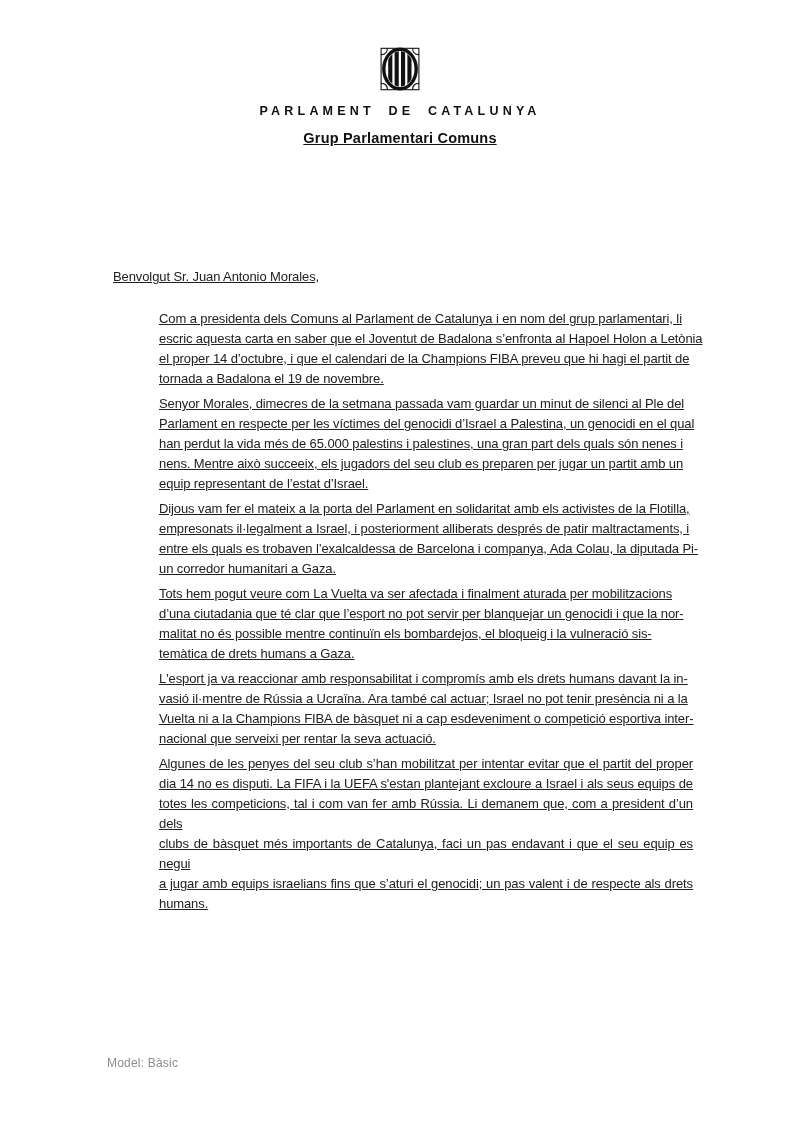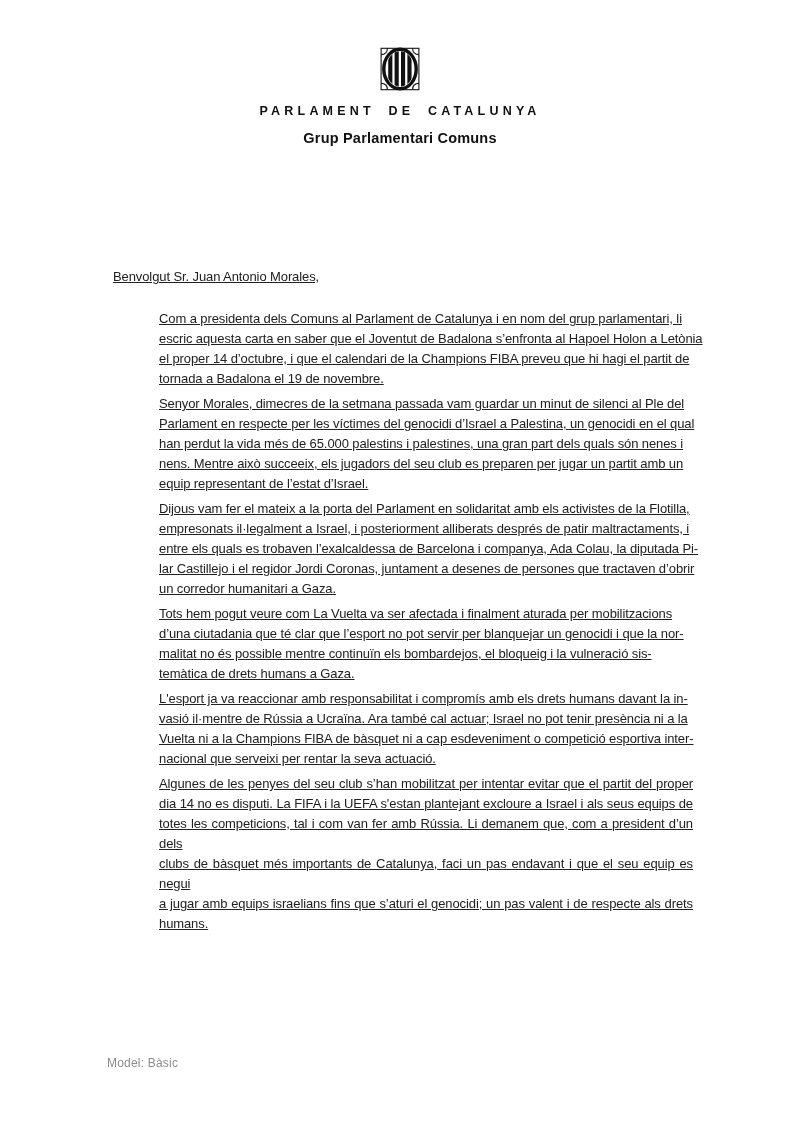--- a/index.html
+++ b/index.html
@@ -19,20 +19,21 @@
     letter-spacing: 4.2px;
     word-spacing: 6px;
     color: #101010;
   }
   .group-title {
     margin-top: 12px;
     font-weight: bold;
     font-size: 14.5px;
     letter-spacing: 0.2px;
     color: #101010;
+    text-decoration: underline;
   }
 
   .letter {
     position: absolute;
     left: 113px; top: 267px; width: 580px;
     font-size: 13px;
     letter-spacing: -0.1px;
     color: #212121;
     text-decoration: underline;
   }
@@ -93,21 +94,20 @@
         <div class="tline">Senyor Morales, dimecres de la setmana passada vam guardar un minut de silenci al Ple del</div>
         <div class="tline">Parlament en respecte per les víctimes del genocidi d’Israel a Palestina, un genocidi en el qual</div>
         <div class="tline">han perdut la vida més de 65.000 palestins i palestines, una gran part dels quals són nenes i</div>
         <div class="tline">nens. Mentre això succeeix, els jugadors del seu club es preparen per jugar un partit amb un</div>
         <div class="tline">equip representant de l’estat d’Israel.</div>
       </div>
     <div class="para">
         <div class="tline">Dijous vam fer el mateix a la porta del Parlament en solidaritat amb els activistes de la Flotilla,</div>
         <div class="tline">empresonats il·legalment a Israel, i posteriorment alliberats després de patir maltractaments, i</div>
         <div class="tline">entre els quals es trobaven l’exalcaldessa de Barcelona i companya, Ada Colau, la diputada Pi-</div>
-        <div class="tline">lar Castillejo i el regidor Jordi Coronas, juntament a desenes de persones que tractaven d’obrir</div>
         <div class="tline">un corredor humanitari a Gaza.</div>
       </div>
     <div class="para">
         <div class="tline">Tots hem pogut veure com La Vuelta va ser afectada i finalment aturada per mobilitzacions</div>
         <div class="tline">d’una ciutadania que té clar que l’esport no pot servir per blanquejar un genocidi i que la nor-</div>
         <div class="tline">malitat no és possible mentre continuïn els bombardejos, el bloqueig i la vulneració sis-</div>
         <div class="tline">temàtica de drets humans a Gaza.</div>
       </div>
     <div class="para">
         <div class="tline">L'esport ja va reaccionar amb responsabilitat i compromís amb els drets humans davant la in-</div>

